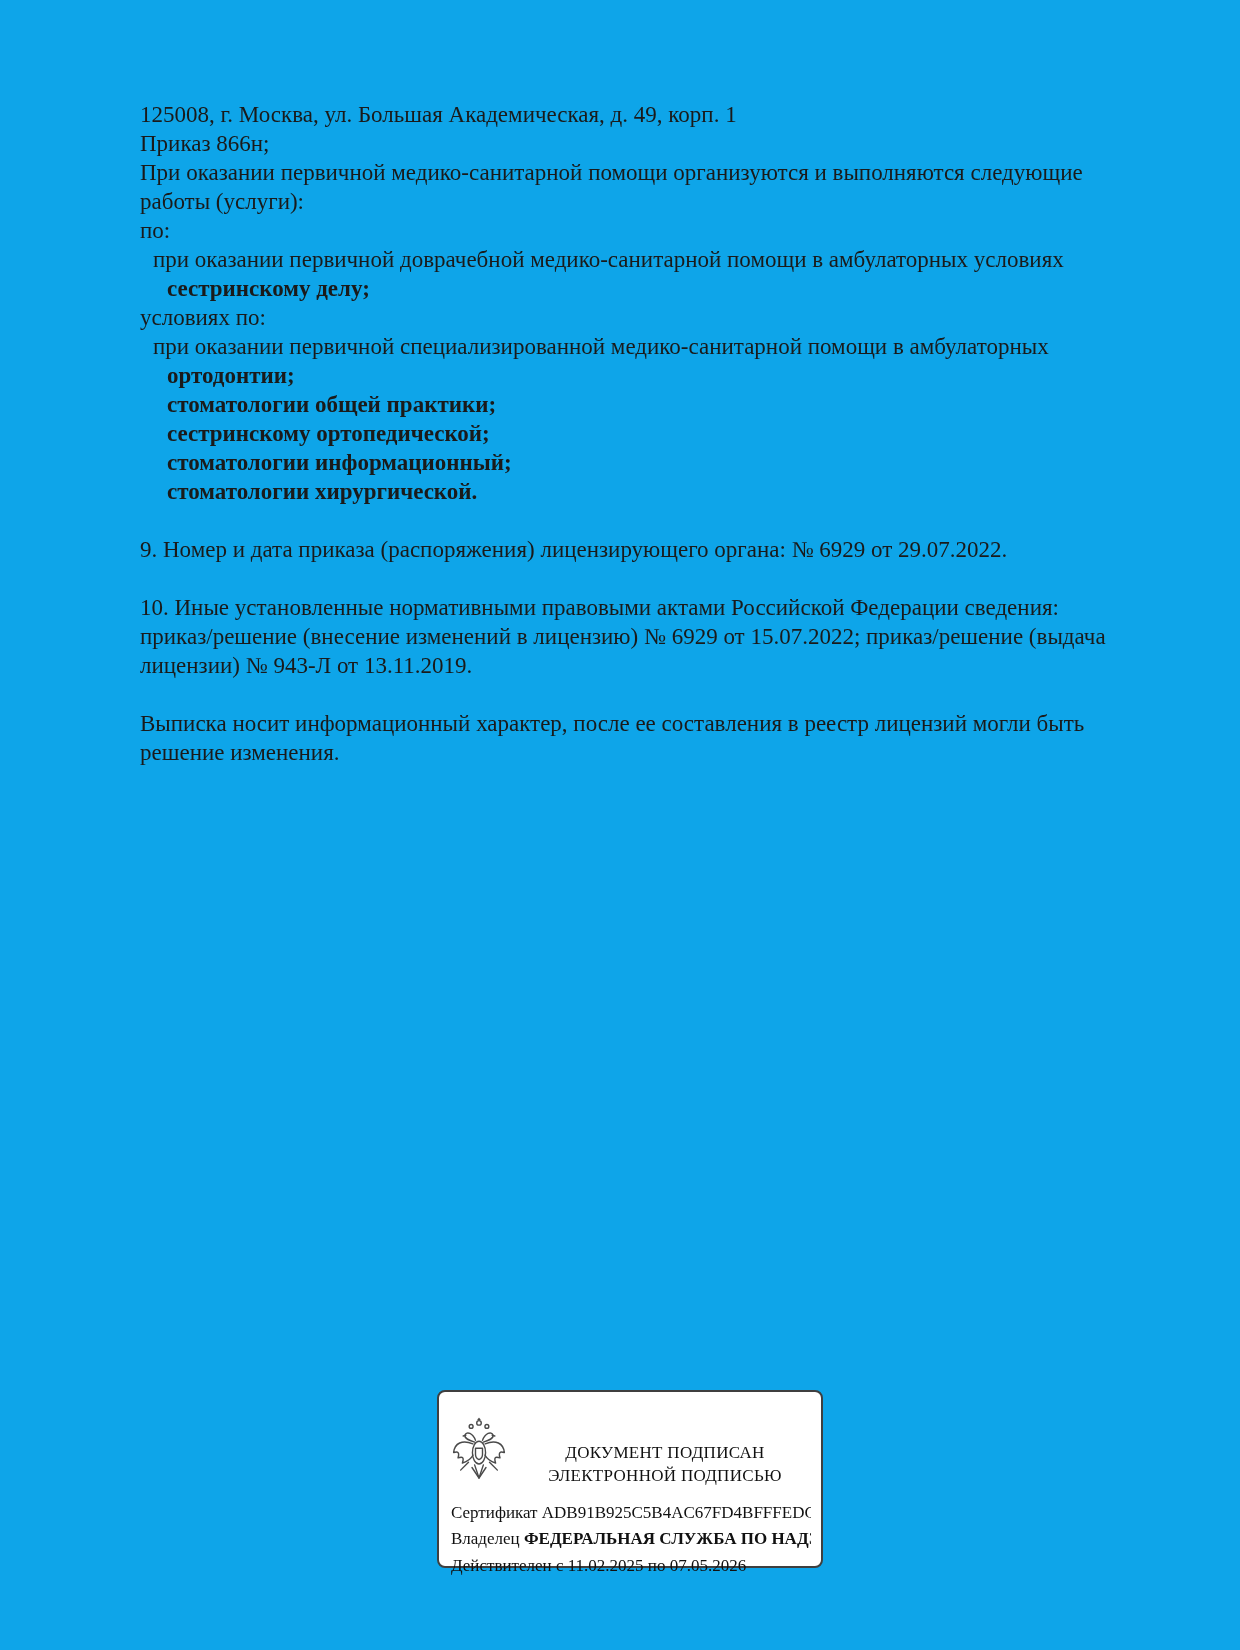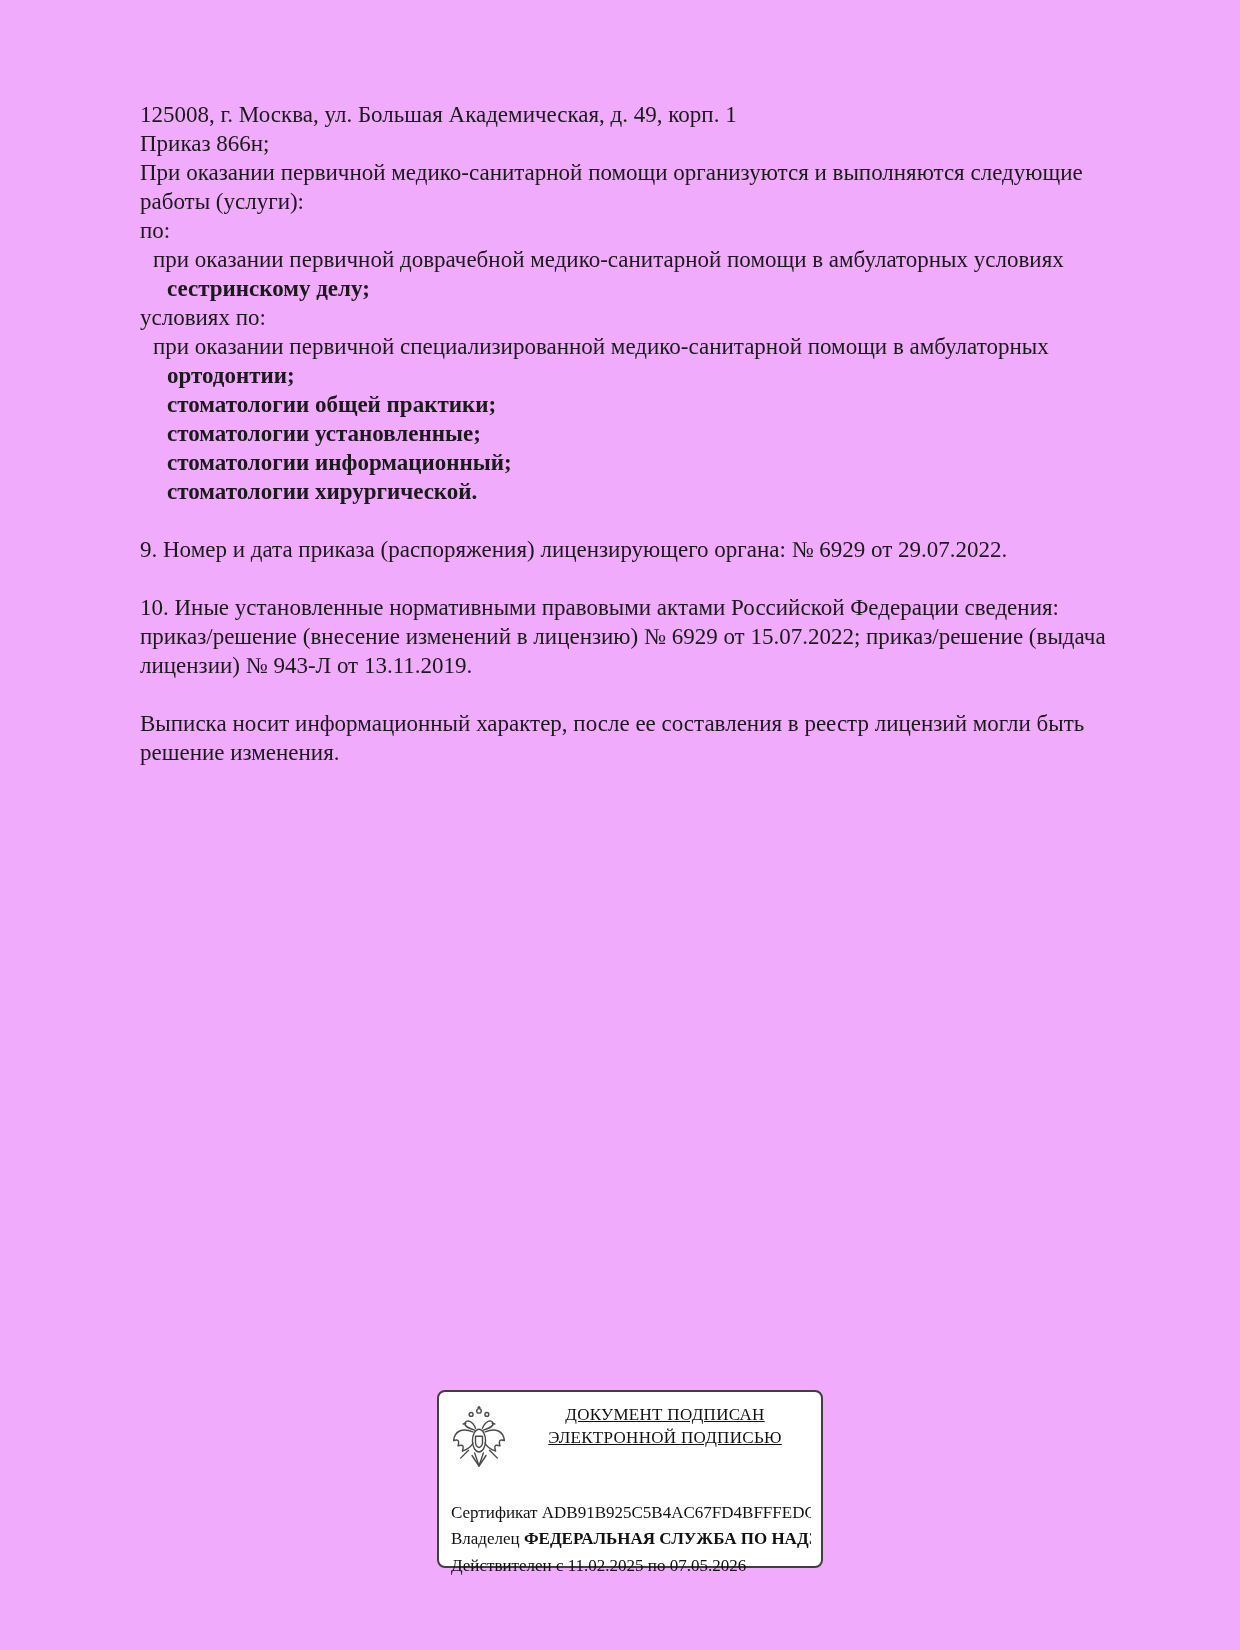--- a/index.html
+++ b/index.html
@@ -4,21 +4,21 @@
 <style>
   html, body {
     margin: 0;
     padding: 0;
     background: #ffffff;
   }
   .page {
     position: relative;
     width: 1240px;
     height: 1650px;
-    background: #f0abfc;
+    background: #0ea5e9;
     font-family: "Liberation Serif", "DejaVu Serif", serif;
     color: #1a1a1a;
     overflow: hidden;
   }
   .doc-body {
     position: absolute;
     left: 140px;
     top: 100px;
     width: 978px;
     font-size: 23px;
@@ -39,24 +39,23 @@
     box-sizing: border-box;
     border: 2px solid #3f3f3f;
     border-radius: 8px;
     background: #ffffff;
     padding: 12px 10px 8px 12px;
     font-family: "Liberation Serif", "DejaVu Serif", serif;
     color: #111111;
   }
   .stamp-top {
     display: flex;
-    align-items: flex-start;
+    align-items: flex-end;
     gap: 10px;
     height: 84px;
-    text-decoration: underline;
   }
   .emblem-wrap { flex: 0 0 auto; width: 58px; }
   .stamp-title {
     flex: 1 1 auto;
     text-align: center;
     font-size: 17px;
     line-height: 1.35;
     letter-spacing: 0.3px;
   }
   .stamp-details {
@@ -80,21 +79,21 @@
       <div class="line indent-0">Приказ 866н;</div>
       <div class="line indent-0">При оказании первичной медико-санитарной помощи организуются и выполняются следующие</div>
       <div class="line indent-0">работы (услуги):</div>
       <div class="line indent-0">по:</div>
       <div class="line indent-1">при оказании первичной доврачебной медико-санитарной помощи в амбулаторных условиях</div>
       <div class="line indent-2">сестринскому делу;</div>
       <div class="line indent-0">условиях по:</div>
       <div class="line indent-1">при оказании первичной специализированной медико-санитарной помощи в амбулаторных</div>
       <div class="line indent-2">ортодонтии;</div>
       <div class="line indent-2">стоматологии общей практики;</div>
-      <div class="line indent-2">стоматологии установленные;</div>
+      <div class="line indent-2">сестринскому ортопедической;</div>
       <div class="line indent-2">стоматологии информационный;</div>
       <div class="line indent-2">стоматологии хирургической.</div>
       <div class="line indent-0">&nbsp;</div>
       <div class="line indent-0">9. Номер и дата приказа (распоряжения) лицензирующего органа: № 6929 от 29.07.2022.</div>
       <div class="line indent-0">&nbsp;</div>
       <div class="line indent-0">10. Иные установленные нормативными правовыми актами Российской Федерации сведения:</div>
       <div class="line indent-0">приказ/решение (внесение изменений в лицензию) № 6929 от 15.07.2022; приказ/решение (выдача</div>
       <div class="line indent-0">лицензии) № 943-Л от 13.11.2019.</div>
       <div class="line indent-0">&nbsp;</div>
       <div class="line indent-0">Выписка носит информационный характер, после ее составления в реестр лицензий могли быть</div>

